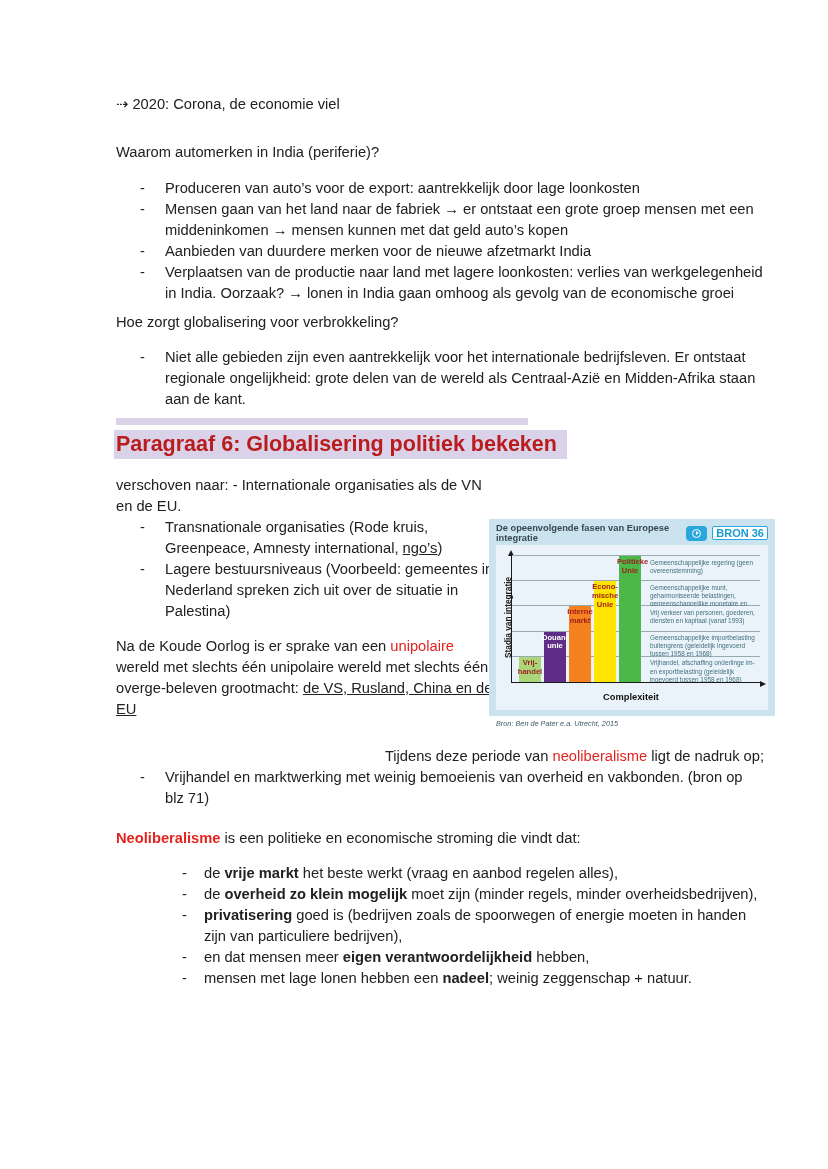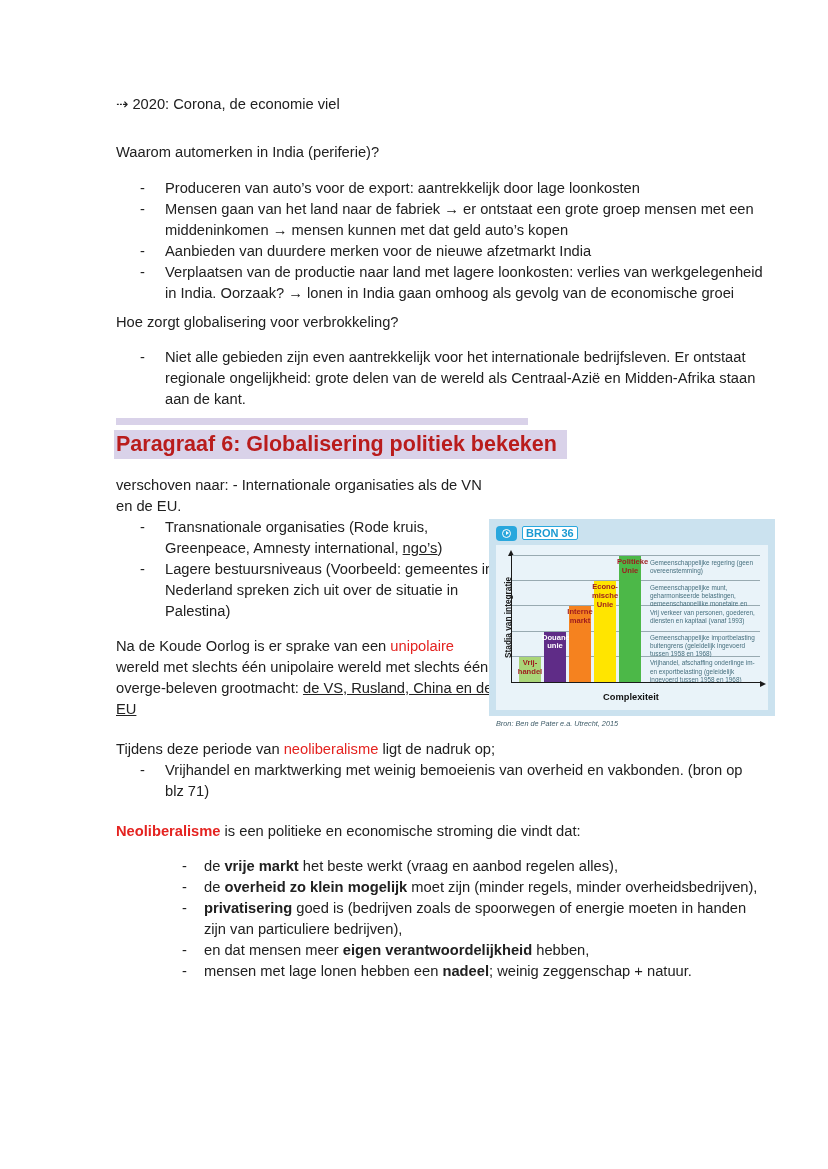--- a/index.html
+++ b/index.html
@@ -25,21 +25,21 @@
   .redbold{color:#e42320;font-weight:bold;}
   .u{text-decoration:underline;}
   .b{font-weight:bold;}
   .h-strip{margin-top:8px;height:7px;width:412px;background:#d9d2e9;}
   .heading{margin-top:3px;font-size:21.5px;line-height:32px;font-weight:bold;color:#b91c1c;}
   .heading .hl{background:#d9d2e9;padding:2px 10px 3px 2px;margin-left:-2px;}
   .para1{margin-top:30px;}
   .leftcol{width:382px;}
   .leftcol .list{margin-top:0;}
   .nakoude{margin-top:14px;}
-  .tijdens{margin-top:19px;}
+  .tijdens{margin-top:26px;text-align:right;}
   .neolib{margin-top:20px;}
 
   
   .fig{
     position:absolute;left:489px;top:519px;width:286px;height:197px;
     background:#cbe2ef;box-sizing:border-box;padding:5px 7px 4px 7px;
   }
   .fig-head{display:flex;align-items:center;height:18px;margin-bottom:3px;}
   .fig-title{flex:1;font-size:9.3px;line-height:10px;font-weight:bold;color:#37474f;}
   .play{width:21px;height:15px;background:#29a7dd;border-radius:4px;
@@ -155,20 +155,21 @@
         </div>
       <div class="li">
           <span class="dash">-</span>
           <span><span>mensen met lage lonen hebben een </span><span class="b">nadeel</span><span>; weinig zeggenschap + natuur.</span></span>
         </div>
     </div>
   </div>
 
   <div class="fig">
     <div class="fig-head">
+      <span class="fig-title">De opeenvolgende fasen van Europese integratie</span>
       <span class="play">
           <span class="play-circle">
             <span class="play-tri"></span>
           </span>
         </span>
       <span class="badge">BRON 36</span>
     </div>
     <div class="panel">
       <div class="chart-row">
         <div class="ylab">Stadia van integratie</div>

